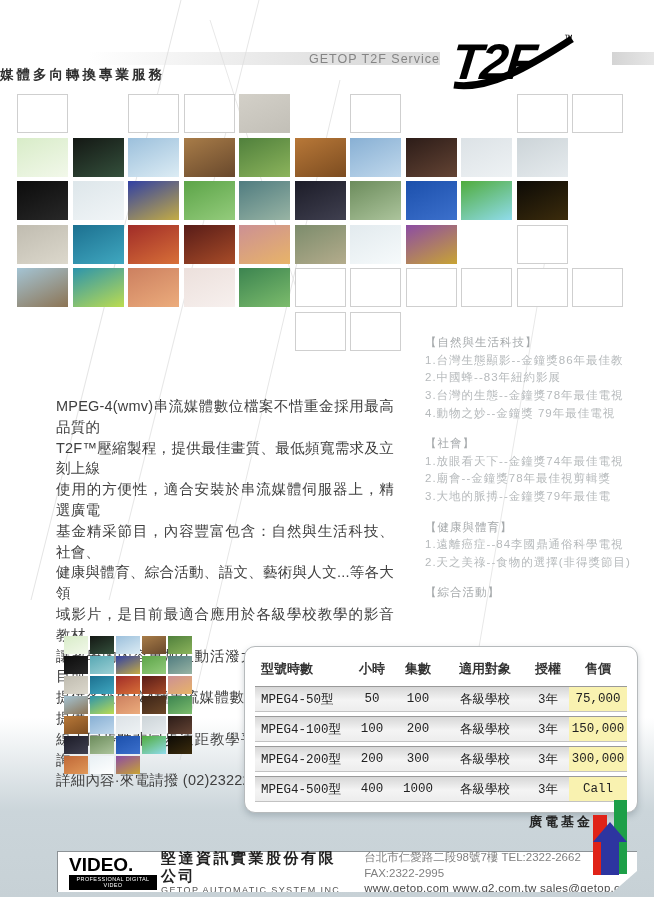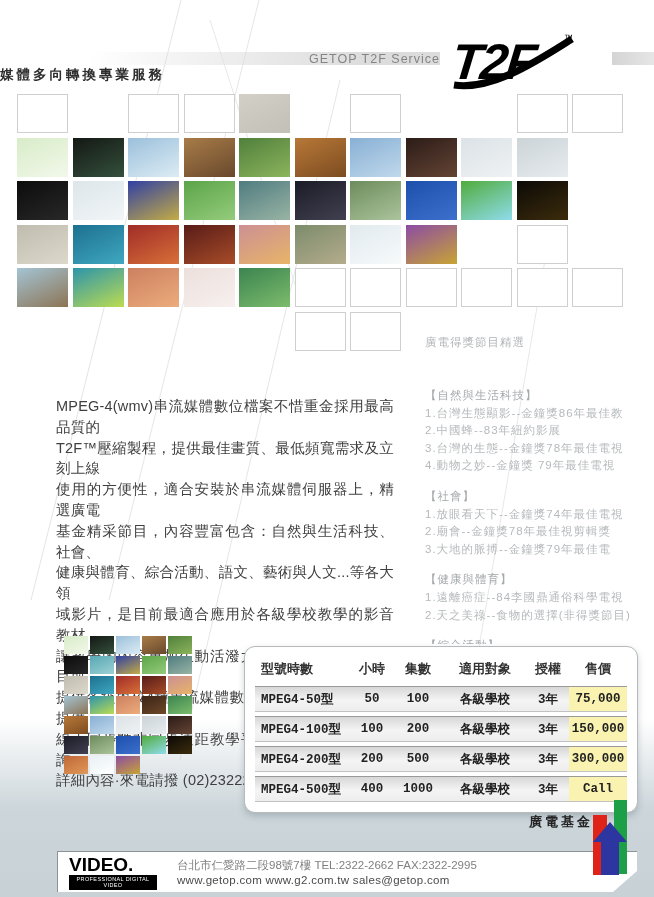--- a/index.html
+++ b/index.html
@@ -57,21 +57,21 @@
   
   .collage{position:absolute;left:64px;top:636px;z-index:2;display:grid;
     grid-template-columns:repeat(5,24px);grid-auto-rows:18px;gap:2px;}
   .m-cell{width:24px;height:18px;}
 
   
   .price-panel{position:absolute;left:244px;top:646px;width:394px;z-index:4;background:#fff;
     border:1px solid #b6babc;border-radius:11px;box-shadow:0 3px 6px rgba(60,80,90,.25);
     padding:9px 10px 10px 10px;box-sizing:border-box;
     font-family:"Liberation Mono","DejaVu Sans Mono",monospace;}
-  .t-row,.t-head{display:grid;grid-template-columns:96px 42px 50px 84px 42px 58px;align-items:center;font-weight:bold;}
+  .t-row,.t-head{display:grid;grid-template-columns:96px 42px 50px 84px 42px 58px;align-items:center;}
   .t-head{height:26px;font-weight:bold;color:#333;font-size:13px;letter-spacing:0;}
   .t-row{height:24px;margin-top:4px;font-size:12.5px;color:#222;
     background:linear-gradient(180deg,#d7d7d7,#f4f4f4 55%,#ededed);
     border-top:1px solid #9a9a9a;border-bottom:1px solid #c2c2c2;}
   .t-cell{padding-left:6px;white-space:nowrap;}
   .t-cell.num{text-align:center;padding-left:0;}
   .t-cell.price{height:24px;line-height:24px;text-align:center;padding-left:0;}
   .t-row .t-cell.price{background:#f9f2b0;}
 
   
@@ -202,21 +202,20 @@
 使用的方便性，適合安裝於串流媒體伺服器上，精選廣電
 基金精采節目，內容豐富包含：自然與生活科技、社會、
 健康與體育、綜合活動、語文、藝術與人文...等各大領
 域影片，是目前最適合應用於各級學校教學的影音教材，
 讓教學的內容更加生動活潑大幅提昇教學的效益，目前
 提供各級學校4種串流媒體數位檔案授權方案及另外提供
 線上同步暨非同步遠距教學平台服務，歡迎來電洽詢
 詳細內容·來電請撥 (02)23222662 分機 123 曾小姐</div>
 
   <div class="awards">
-    <div class="aw-title">廣電得獎節目精選</div>
     <div id="aw-sections"><div class="aw-sec"><div class="aw-head">【自然與生活科技】</div><div class="aw-item">1.台灣生態顯影--金鐘獎86年最佳教</div><div class="aw-item">2.中國蜂--83年紐約影展</div><div class="aw-item">3.台灣的生態--金鐘獎78年最佳電視</div><div class="aw-item">4.動物之妙--金鐘獎 79年最佳電視</div></div><div class="aw-sec"><div class="aw-head">【社會】</div><div class="aw-item">1.放眼看天下--金鐘獎74年最佳電視</div><div class="aw-item">2.廟會--金鐘獎78年最佳視剪輯獎</div><div class="aw-item">3.大地的脈搏--金鐘獎79年最佳電</div></div><div class="aw-sec"><div class="aw-head">【健康與體育】</div><div class="aw-item">1.遠離癌症--84李國鼎通俗科學電視</div><div class="aw-item">2.天之美祿--食物的選擇(非得獎節目)</div></div><div class="aw-sec"><div class="aw-head">【綜合活動】</div></div></div>
   </div>
 
   <div class="collage">
       <div class="m-cell p" style="background: linear-gradient(155deg, rgb(216, 236, 200), rgb(242, 248, 234));"></div>
       <div class="m-cell p" style="background: linear-gradient(155deg, rgb(20, 24, 20), rgb(52, 80, 60));"></div>
       <div class="m-cell p" style="background: linear-gradient(155deg, rgb(156, 192, 220), rgb(220, 236, 244));"></div>
       <div class="m-cell p" style="background: linear-gradient(155deg, rgb(168, 124, 72), rgb(104, 72, 44));"></div>
       <div class="m-cell p" style="background: linear-gradient(155deg, rgb(80, 128, 60), rgb(140, 180, 92));"></div>
       <div class="m-cell p" style="background: linear-gradient(155deg, rgb(12, 12, 12), rgb(40, 40, 40));"></div>
@@ -271,21 +270,21 @@
           <div class="t-cell">MPEG4-100型</div>
           <div class="t-cell num">100</div>
           <div class="t-cell num">200</div>
           <div class="t-cell num">各級學校</div>
           <div class="t-cell num">3年</div>
           <div class="t-cell price">150,000</div>
         </div>
         <div class="t-row">
           <div class="t-cell">MPEG4-200型</div>
           <div class="t-cell num">200</div>
-          <div class="t-cell num">500</div>
+          <div class="t-cell num">300</div>
           <div class="t-cell num">各級學校</div>
           <div class="t-cell num">3年</div>
           <div class="t-cell price">300,000</div>
         </div>
         <div class="t-row">
           <div class="t-cell">MPEG4-500型</div>
           <div class="t-cell num">400</div>
           <div class="t-cell num">1000</div>
           <div class="t-cell num">各級學校</div>
           <div class="t-cell num">3年</div>
@@ -300,19 +299,23 @@
     <div class="fund-bar-red"></div>
     <div class="fund-arrow-head"></div>
     <div class="fund-arrow-stem"></div>
   </div>
 
   <div class="footer">
     <div class="getop-logo">
       <div class="getop-word">VIDEO.</div>
       <div class="getop-subbar">PROFESSIONAL DIGITAL VIDEO</div>
     </div>
+    <div class="co-block">
+      <div class="co-zh">堅達資訊實業股份有限公司</div>
+      <div class="co-en">GETOP AUTOMATIC SYSTEM INC.</div>
+    </div>
     <div class="addr-block">
       <div class="addr-line">台北市仁愛路二段98號7樓 TEL:2322-2662 FAX:2322-2995</div>
       <div class="web-line">www.getop.com   www.g2.com.tw   sales@getop.com</div>
     </div>
   </div>
 
 </div>
 
 </body></html>

